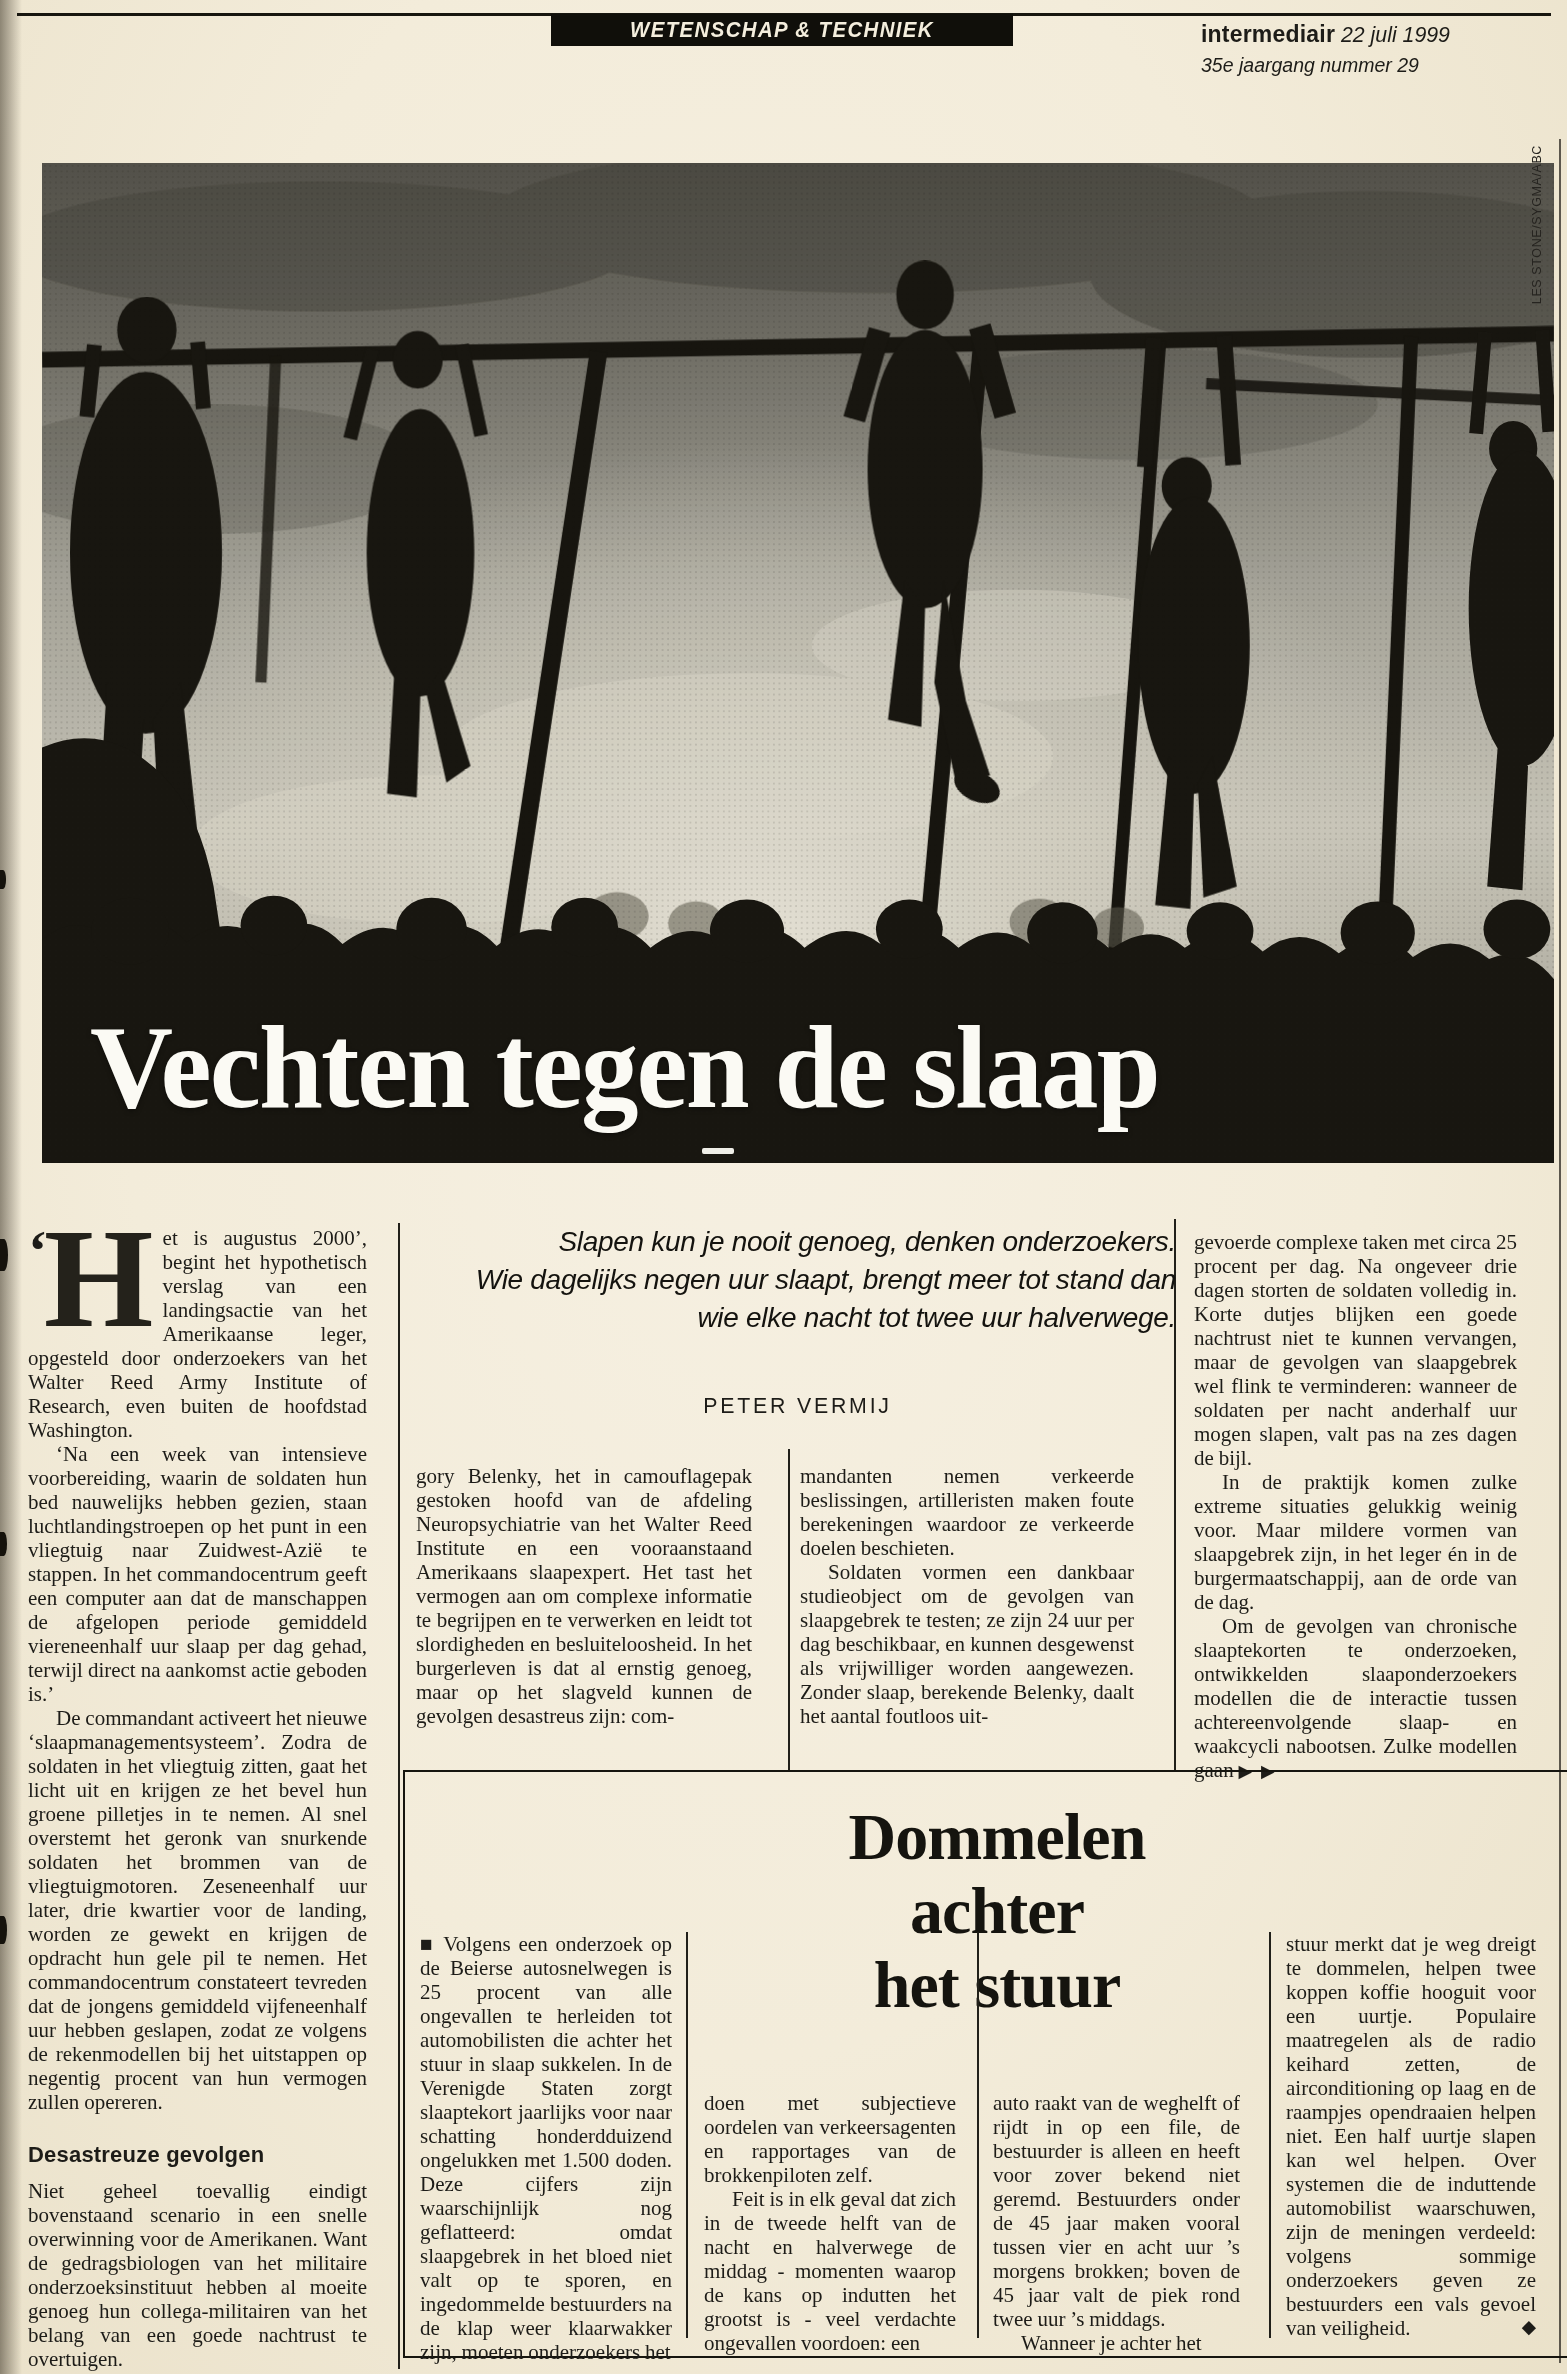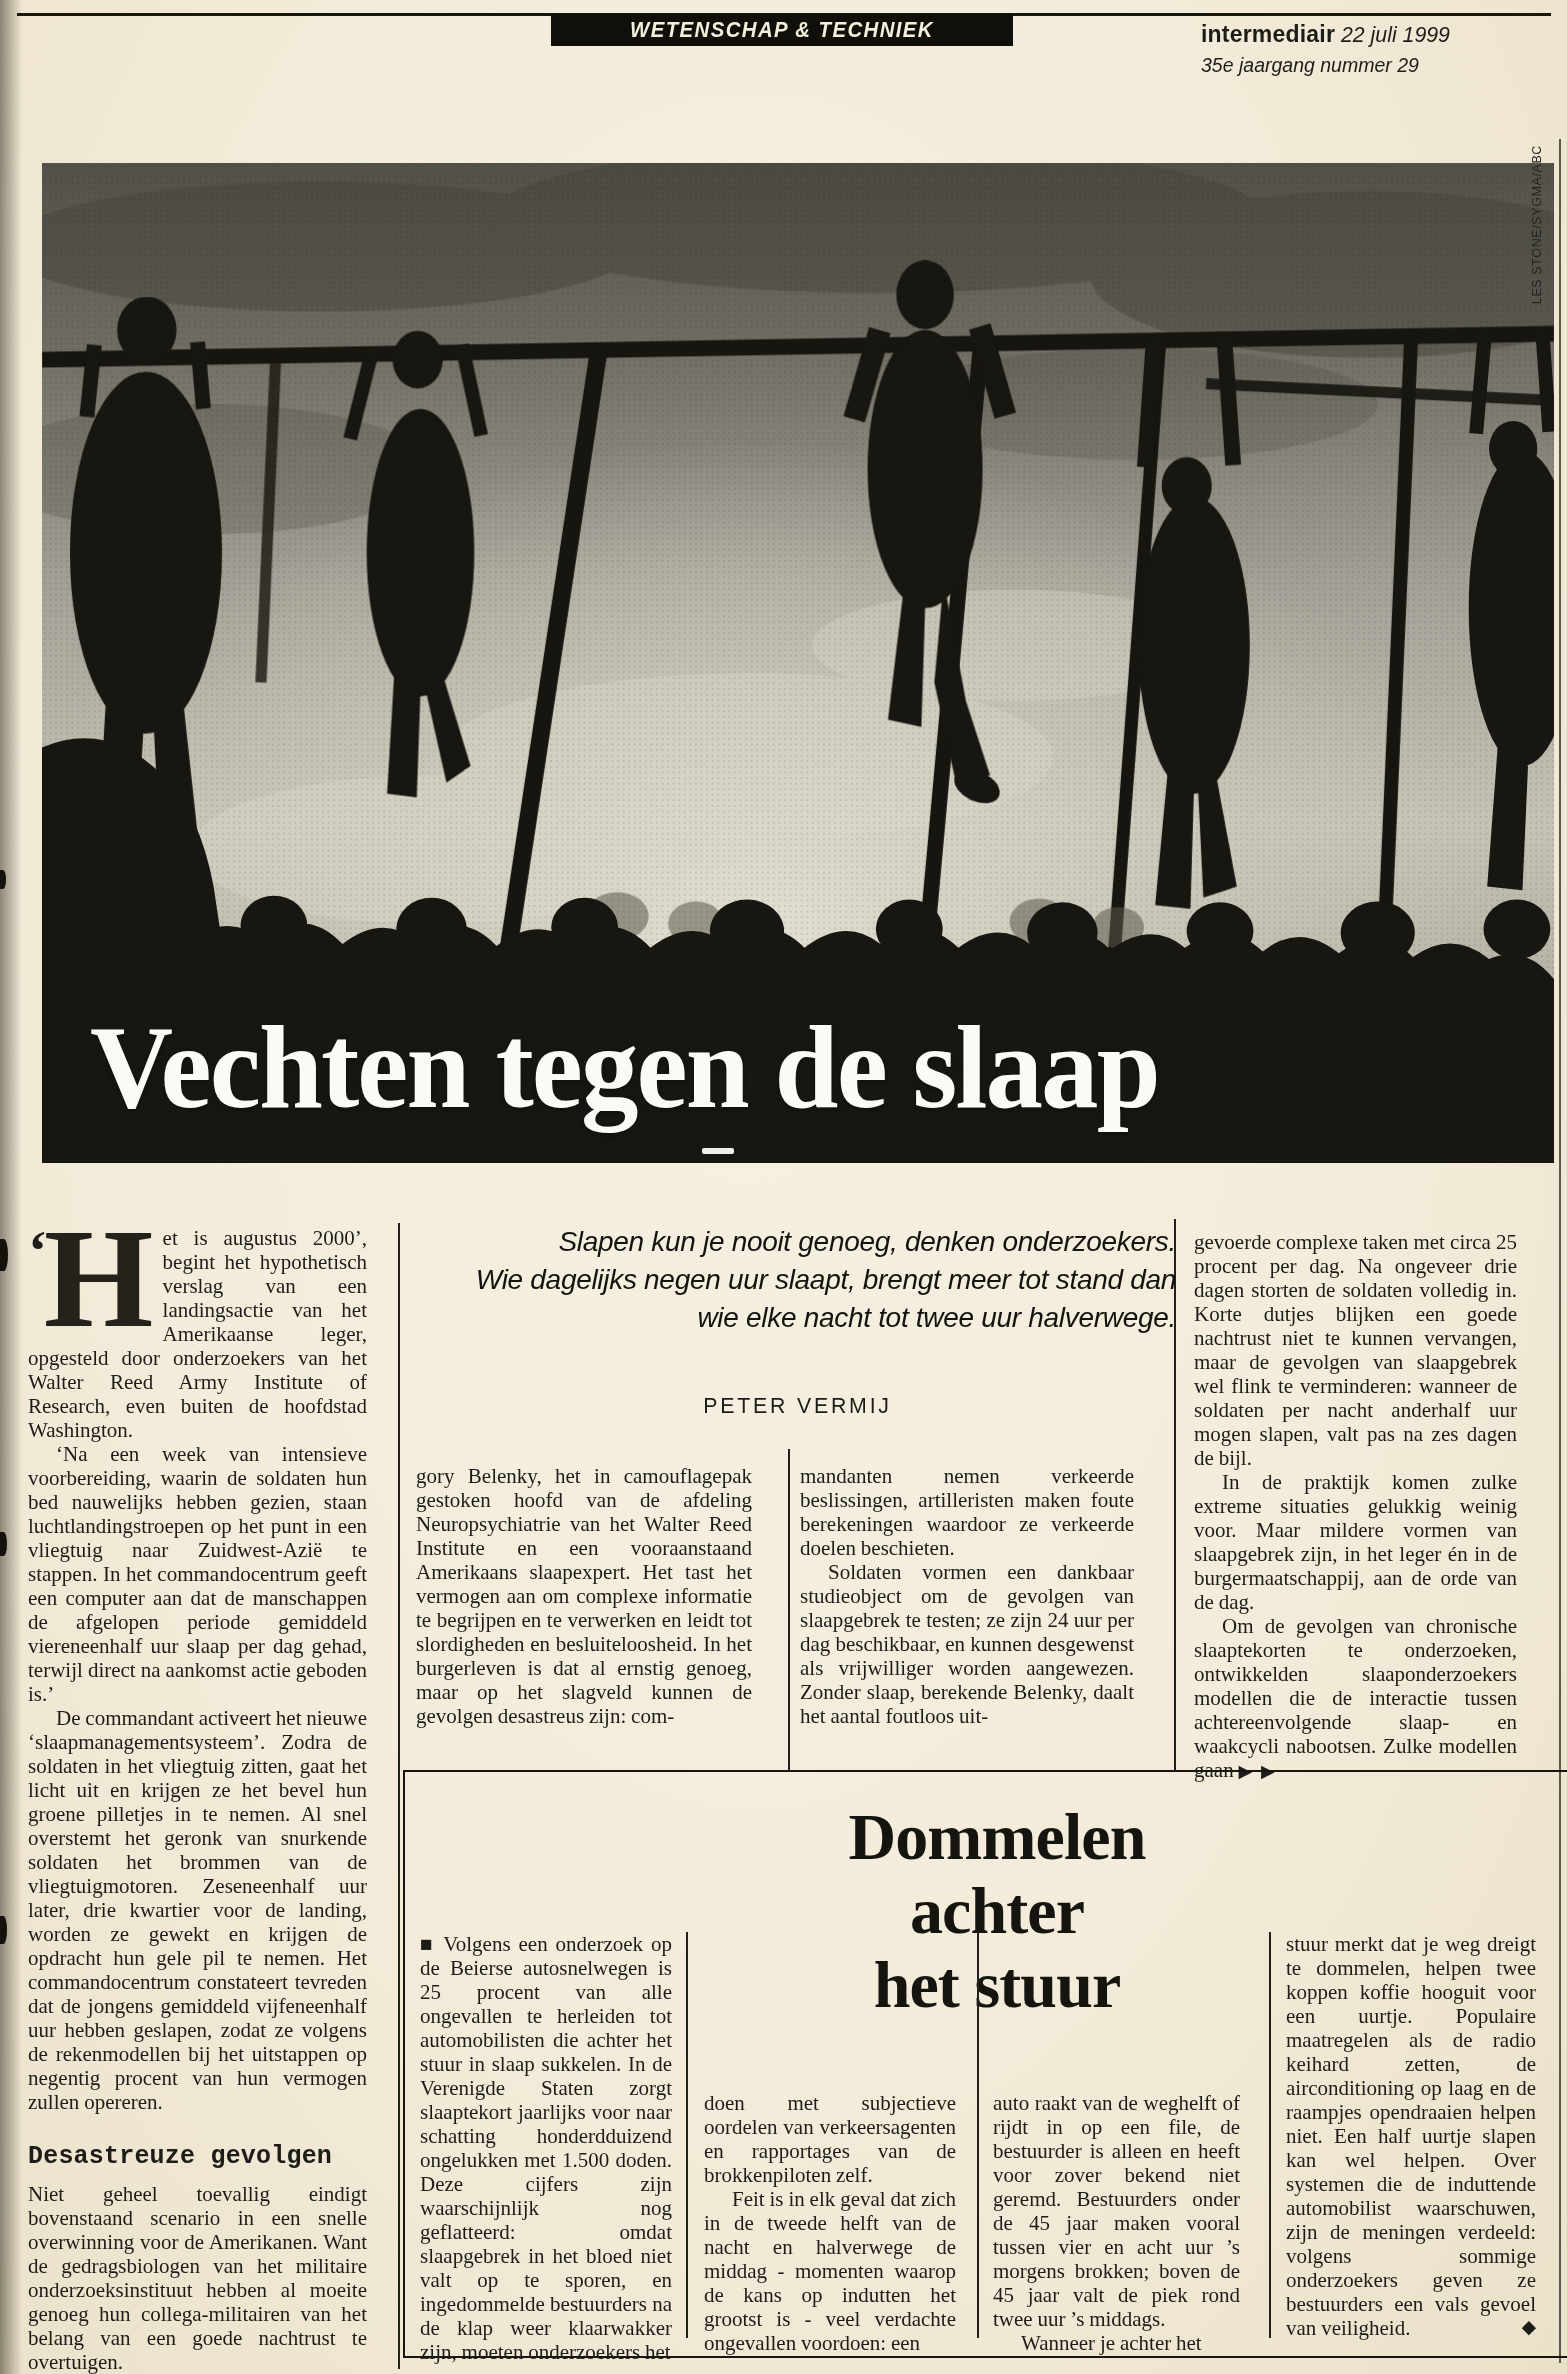--- a/index.html
+++ b/index.html
@@ -54,21 +54,21 @@
   .textcol{position:absolute;}
   .col1{left:28px;top:1226px;width:339px;}
   .col2{left:416px;top:1464px;width:336px;}
   .col3{left:800px;top:1464px;width:334px;}
   .col4{left:1194px;top:1230px;width:323px;}
 
   .dropcap{float:left;margin:5.6px 9.3px 0 0;white-space:nowrap;}
   .dc-apos{font-weight:bold;font-size:58px;line-height:37px;vertical-align:top;letter-spacing:-3.7px;}
   .dc-letter{font-weight:bold;font-size:141px;line-height:.66;color:#24221b;}
 
-  .subhead{font-family:Liberation Mono, monospace;font-weight:bold;font-size:25px;
+  .subhead{font-family:Liberation Sans, sans-serif;font-weight:bold;font-size:22px;
     margin:28px 0 11px 0;letter-spacing:0.2px;}
 
   .standfirst{position:absolute;left:419px;top:1223px;width:757px;text-align:right;
     font-family:"Liberation Sans", sans-serif;font-style:italic;
     font-size:28px;line-height:38px;color:#14130f;letter-spacing:-0.3px;}
   .byline{position:absolute;left:419px;top:1378px;width:757px;text-align:center;
     font-size:21.3px;letter-spacing:2.8px;font-family:Liberation Sans, sans-serif;margin-top:16px;}
 
   .vdiv{position:absolute;width:1.9px;background:#21201a;}
   .divA{left:398px;top:1223px;height:1146px;}

